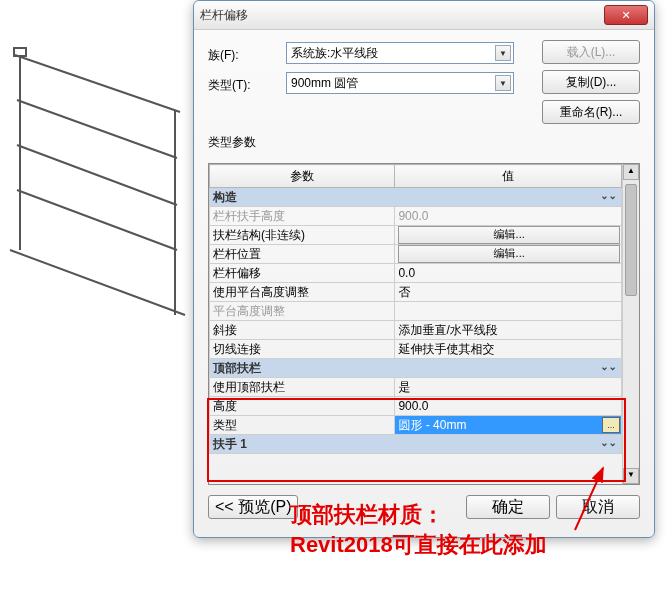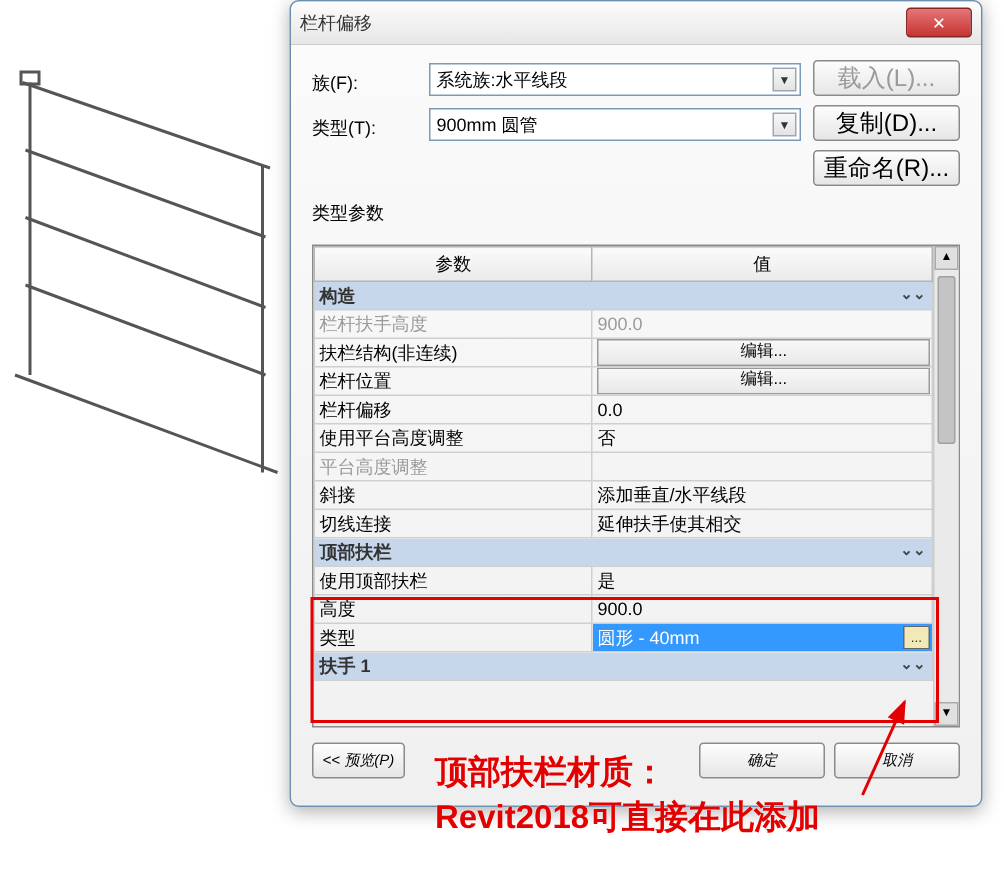--- a/index.html
+++ b/index.html
@@ -99,24 +99,25 @@
   justify-content: center;
   font-size: 8px;
   color: #333;
 }
 .btn {
   width: 96px;
   height: 22px;
   border: 1px solid #8a8a8a;
   background: linear-gradient(#fdfdfd,#e6e6e6);
   border-radius: 3px;
-  font-size: 16px;
+  font-size: 12px;
   display: flex;
   align-items: center;
   justify-content: center;
+  margin-left: 20px;
 }
 .btn.disabled { color: #999; }
 
 .type-params-label {
   margin-top: 10px;
   margin-bottom: 4px;
 }
 
 .grid-wrap {
   border: 1px solid #8a8a8a;
@@ -236,26 +237,25 @@
 }
 .bottom-bar .right-btns {
   display: flex;
   gap: 6px;
 }
 .btn-sm {
   height: 22px;
   border: 1px solid #8a8a8a;
   background: linear-gradient(#fdfdfd,#e6e6e6);
   border-radius: 3px;
-  font-size: 10px;
+  font-size: 16px;
   display: flex;
   align-items: center;
   justify-content: center;
   padding: 0 10px;
-  font-style: italic;
 }
 .preview-btn { padding: 0 6px; }
 
 
 .annotation {
   position: absolute;
   left: 290px;
   top: 500px;
   color: #e30000;
   font-size: 22px;

